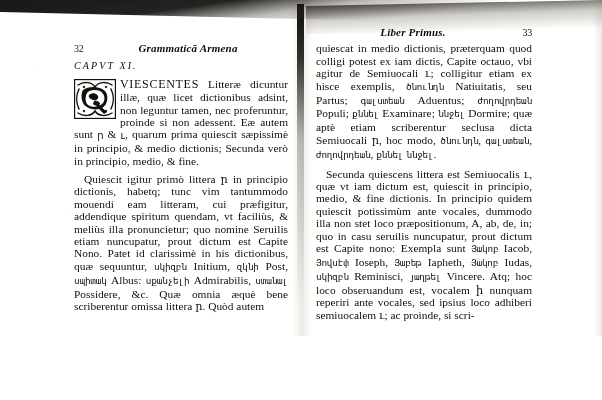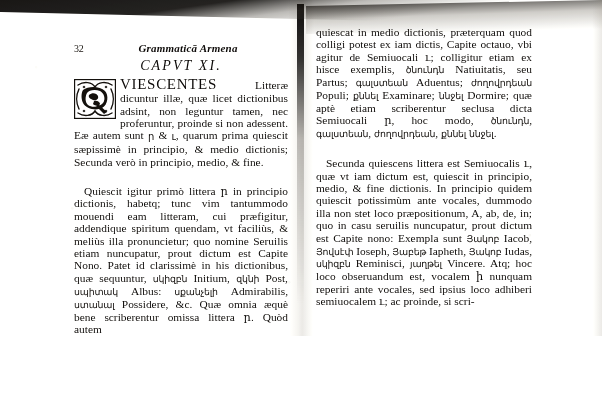--- a/index.html
+++ b/index.html
@@ -128,51 +128,51 @@
 
   .chapter-title {
     text-align: center;
     font-size: 14.5px;
     line-height: 17px;
     letter-spacing: 0.1px;
     margin: 3px 0 1px 0;
     white-space: nowrap;
   }
   .caput {
-    text-align: center;
+    text-align: left;
     font-style: italic;
-    font-size: 14px;
+    font-size: 10px;
     line-height: 16px;
     letter-spacing: 2.1px;
     margin: 1px 0 4px 0;
   }
 
   p.body { margin: 0; text-indent: 10px; }
   p.body.noindent { text-indent: 0; }
-  p.body + p.body { margin-top: 17px; }
+  p.body + p.body { margin-top: 6px; }
 
   .smallcaps {
-    font-size: 15px;
+    font-size: 12px;
     letter-spacing: 0.7px;
     vertical-align: 0.3px;
   }
 
   
   .initial {
     float: left;
     width: 42px;
     height: 40px;
     margin: 1px 4px 0 0;
     shape-outside: margin-box;
   }
   .initial svg { display: block; }
 
   
   .arm {
-    font-family: Liberation Sans, sans-serif;
+    font-family: Liberation Mono, monospace;
     font-size: 9.4px;
     letter-spacing: -0.2px;
     vertical-align: 0.5px;
     color: #161210;
   }
   .let {
     font-family: "DejaVu Sans", sans-serif;
     font-size: 10px;
     vertical-align: -0.5px;
   }
@@ -264,20 +264,24 @@
       <span>Admirabilis</span>,
       <span class="arm">ստանալ</span>
       <span>Possidere</span><span>, &amp;c.</span><span> Quæ omnia æquè bene scriberentur omissa littera ր. Quòd autem</span>
     </p>
   </div>
 
   <div class="catch-left">quies-</div>
 
   <div class="col right">
 
+    <div class="runhead r">
+      <span class="runhead-title">Liber Primus.</span>
+      <span class="folio">33</span>
+    </div>
 
     <p class="body noindent"><span>quiescat in medio dictionis, præterquam quod colligi potest ex iam dictis, Capite octauo, vbi agitur de Semiuocali ւ; colligitur etiam ex hisce exemplis,</span>
       <span class="arm">ծնունդն</span>
       <span>Natiuitatis, seu Partus</span>;
       <span class="arm">գալստեան</span>
       <span>Aduentus</span>;
       <span class="arm">ժողովրդեան</span>
       <span>Populi</span>;
       <span class="arm">քննել</span>
       <span>Examinare</span>;

